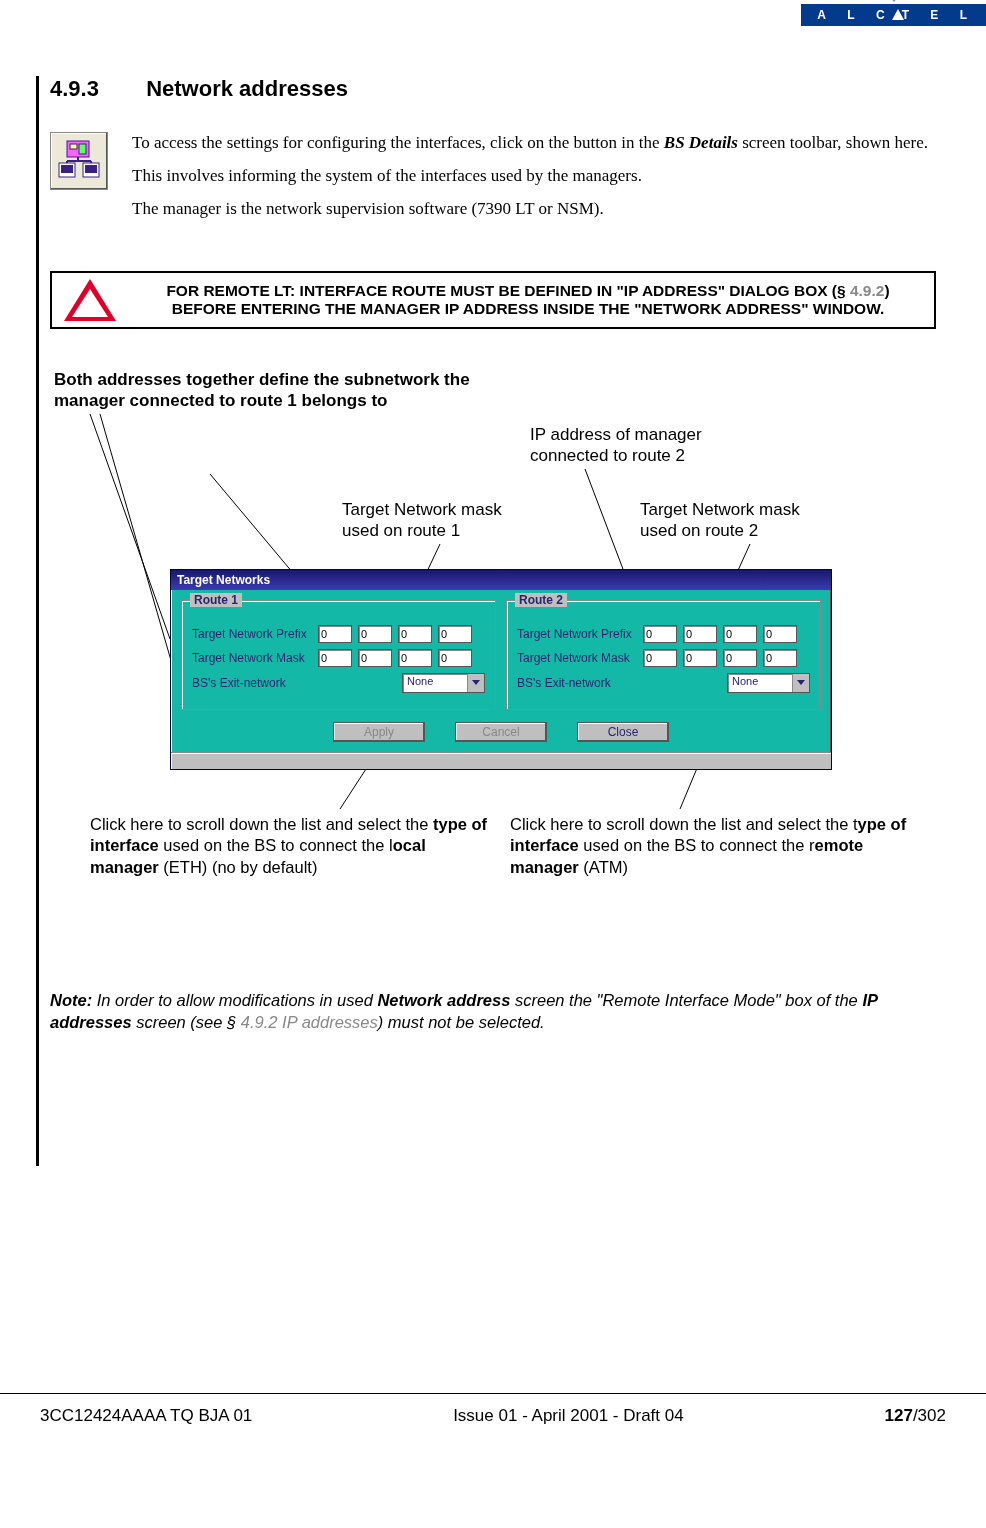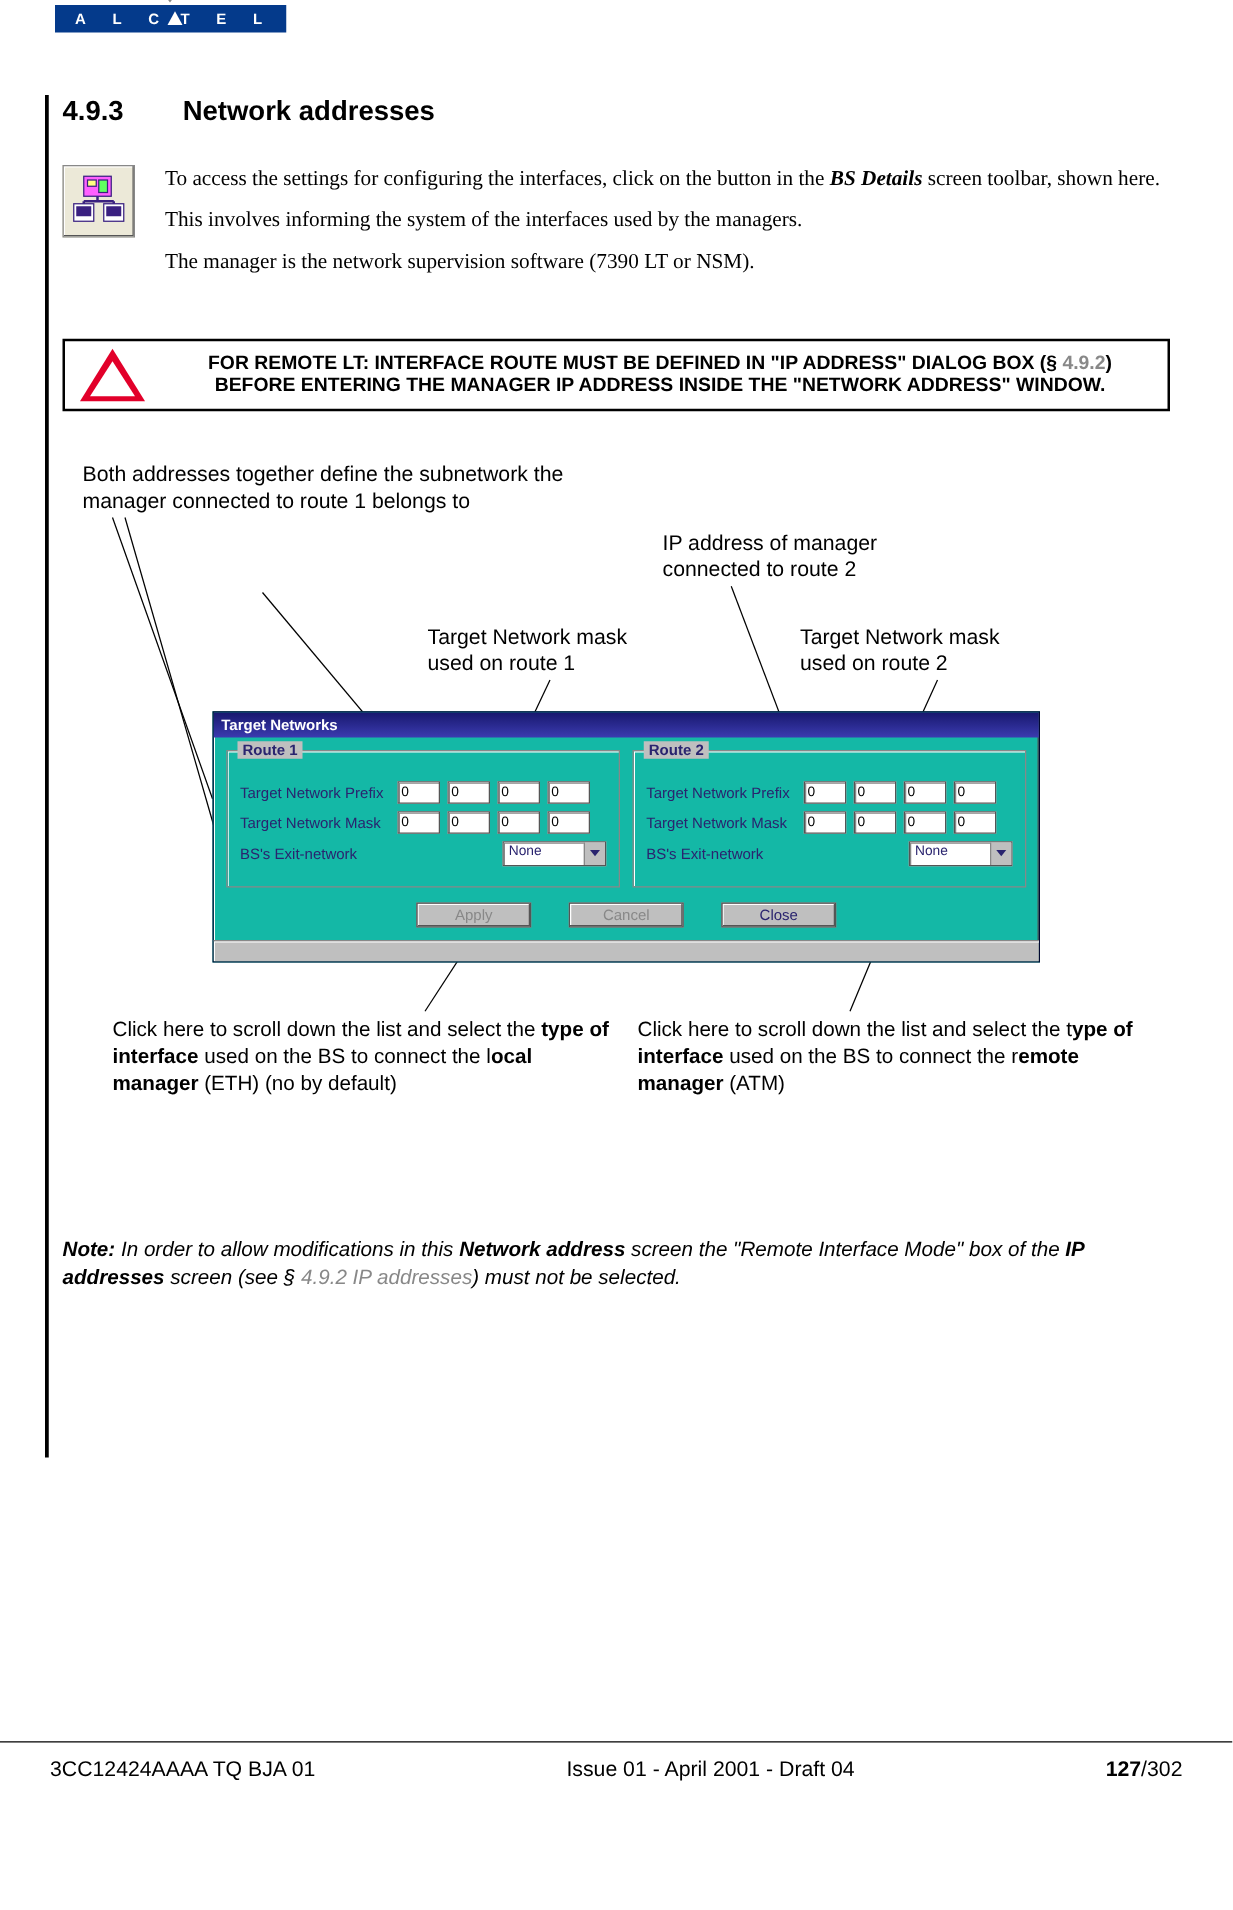--- a/index.html
+++ b/index.html
@@ -18,21 +18,21 @@
   }
   .left-border {
     position: absolute;
     left: 36px;
     top: 0;
     width: 3px;
     height: 1090px;
     background: #000;
   }
   .header {
-    text-align: left;
+    text-align: right;
     padding-top: 4px;
     padding-left: 44px;
   }
   .logo-bar {
     display: inline-block;
     background: #043a8b;
     color: #fff;
     font-size: 12px;
     letter-spacing: 9px;
     padding: 4px 10px 4px 16px;
@@ -304,21 +304,21 @@
   </div>
 
   <div class="warning-box">
     <div class="warn-tri"></div>
     <div class="wtext">
       <span>FOR REMOTE LT: INTERFACE ROUTE MUST BE DEFINED IN "IP ADDRESS" DIALOG BOX (§ </span><span class="link">4.9.2</span><span>) BEFORE ENTERING THE MANAGER IP ADDRESS INSIDE THE "NETWORK ADDRESS" WINDOW.</span>
     </div>
   </div>
 
   <div class="diagram">
-    <div class="ann" style="left:26px; top:0; width:420px;">Both addresses together define the subnetwork the manager connected to route 1 belongs to</div>
+    <div class="ann" style="left:14px; top:0; width:420px;font-weight:bold;">Both addresses together define the subnetwork the manager connected to route 1 belongs to</div>
     <div class="ann" style="left:490px; top:55px; width:210px;">IP address of manager connected to route 2</div>
     <div class="ann" style="left:302px; top:130px; width:200px;">Target Network mask used on route 1</div>
     <div class="ann" style="left:600px; top:130px; width:200px;">Target Network mask used on route 2</div>
 
     <svg class="svg-overlay" viewBox="0 0 906 560">
       <line x1="50" y1="45" x2="130" y2="270" stroke="#000"></line>
       <line x1="60" y1="45" x2="132" y2="295" stroke="#000"></line>
       <line x1="170" y1="105" x2="300" y2="260" stroke="#000"></line>
       <line x1="545" y1="100" x2="605" y2="258" stroke="#000"></line>
       <line x1="400" y1="175" x2="348" y2="285" stroke="#000"></line>
@@ -404,21 +404,21 @@
 
     <div class="ann callout" style="left:50px; top:445px; width:400px;">
       <span>Click here to scroll down the list and select the </span><b>type of interface</b><span> used on the BS to connect the l</span><b>ocal manager</b><span> (ETH) (no by default)</span>
     </div>
     <div class="ann callout" style="left:470px; top:445px; width:410px;">
       <span>Click here to scroll down the list and select the t</span><b>ype of interface</b><span> used on the BS to connect the r</span><b>emote manager</b><span> (ATM)</span>
     </div>
   </div>
 
   <div class="note">
-    <span class="b">Note:</span><span class="i"> In order to allow modifications in this </span><span class="b">Network address</span><span class="i"> screen the "Remote Interface Mode" box of the </span><span class="b">IP addresses</span><span class="i"> screen (see § </span><span class="link">4.9.2 IP addresses</span><span class="i">) must not be selected.</span>
+    <span class="b">Note:</span><span class="i"> In order to allow modifications in used </span><span class="b">Network address</span><span class="i"> screen the "Remote Interface Mode" box of the </span><span class="b">IP addresses</span><span class="i"> screen (see § </span><span class="link">4.9.2 IP addresses</span><span class="i">) must not be selected.</span>
   </div>
 </div>
 
 <div class="footer">
   <span>3CC12424AAAA TQ BJA 01</span>
   <span>Issue 01 - April 2001 - Draft 04</span>
   <span class="pn"><b>127</b><span>/302</span></span>
 </div>
 
 </body></html>

